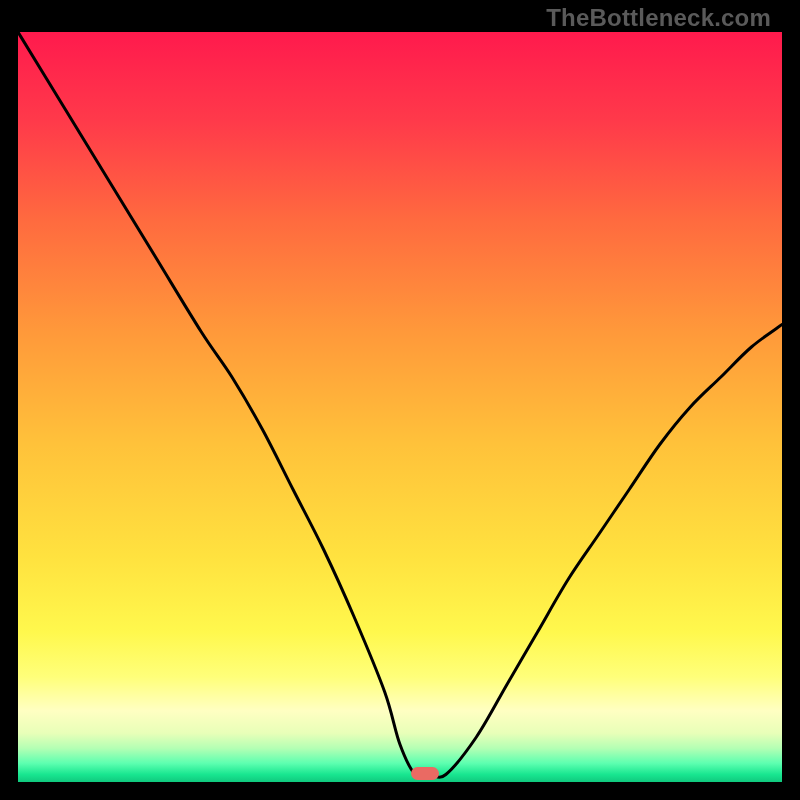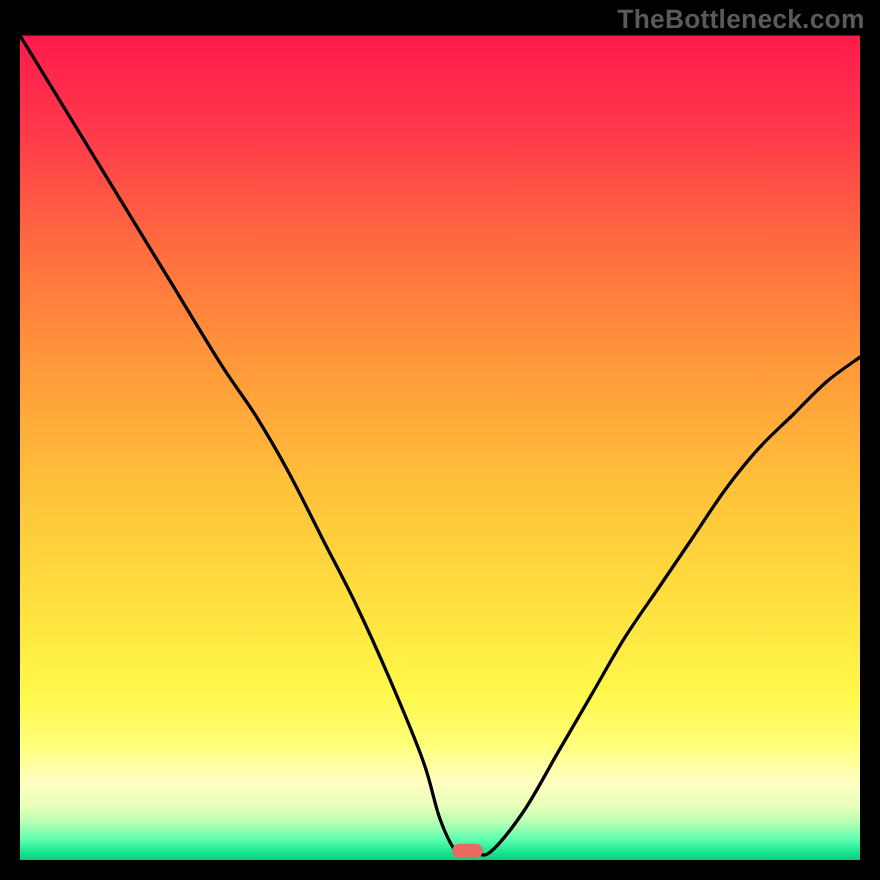--- a/index.html
+++ b/index.html
@@ -12,21 +12,21 @@
   }
   .container {
     position: relative;
     width: 800px;
     height: 800px;
     background: #000;
   }
   .watermark {
     position: absolute;
     top: 4px;
-    right: 14px;
+    right: 29px;
     font-family: Arial, Helvetica, sans-serif;
     font-size: 24px;
     font-weight: bold;
     color: #5a5a5a;
     letter-spacing: 0.2px;
     z-index: 10;
   }
   .plot {
     position: absolute;
     left: 18px;

